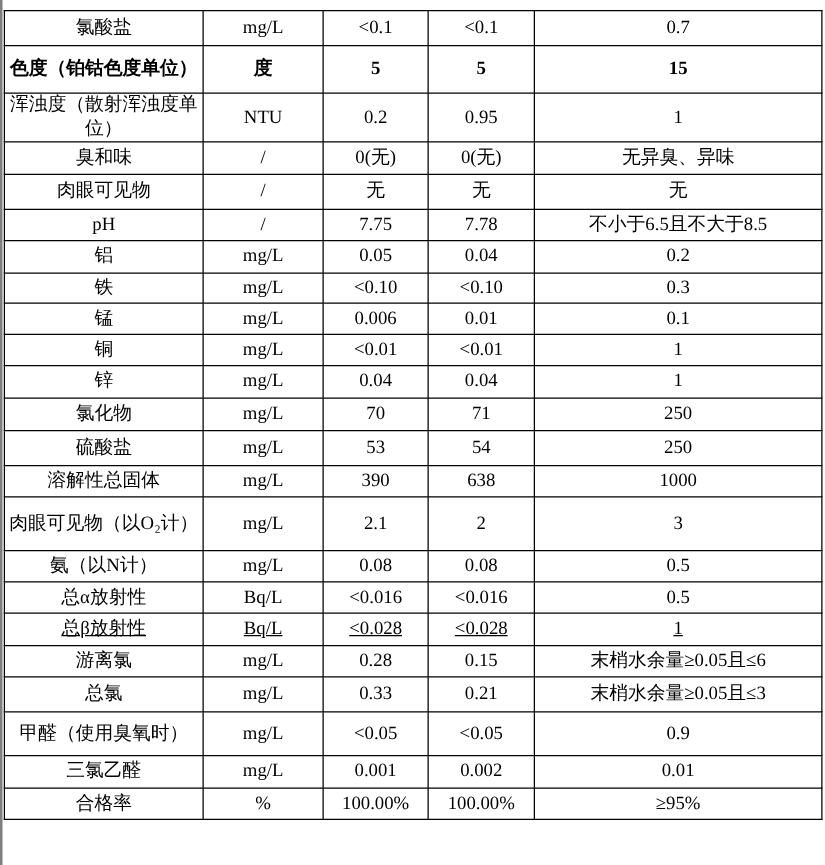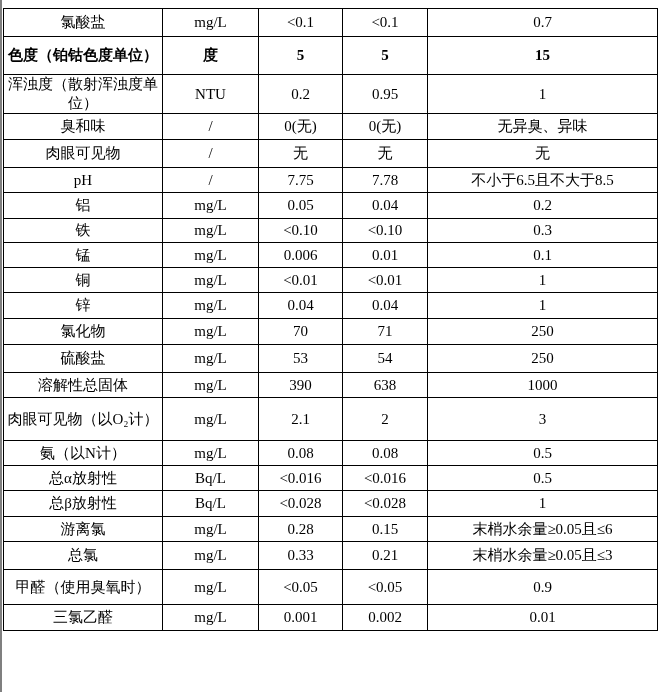--- a/index.html
+++ b/index.html
@@ -160,21 +160,21 @@
         <td>0.08</td>
         <td>0.5</td>
       </tr>
       <tr style="height: 25px;">
         <td class="name">总α放射性</td>
         <td>Bq/L</td>
         <td>&lt;0.016</td>
         <td>&lt;0.016</td>
         <td>0.5</td>
       </tr>
-      <tr style="height: 26px;">
+      <tr style="height: 26px; text-decoration: underline;">
         <td class="name">总β放射性</td>
         <td>Bq/L</td>
         <td>&lt;0.028</td>
         <td>&lt;0.028</td>
         <td>1</td>
       </tr>
       <tr style="height: 25px;">
         <td class="name">游离氯</td>
         <td>mg/L</td>
         <td>0.28</td>
@@ -195,14 +195,21 @@
         <td>&lt;0.05</td>
         <td>0.9</td>
       </tr>
       <tr style="height: 26px;">
         <td class="name">三氯乙醛</td>
         <td>mg/L</td>
         <td>0.001</td>
         <td>0.002</td>
         <td>0.01</td>
       </tr>
+      <tr style="height: 25px;">
+        <td class="name">合格率</td>
+        <td>%</td>
+        <td>100.00%</td>
+        <td>100.00%</td>
+        <td>≥95%</td>
+      </tr>
     </tbody>
 </table>
 
 </body></html>

